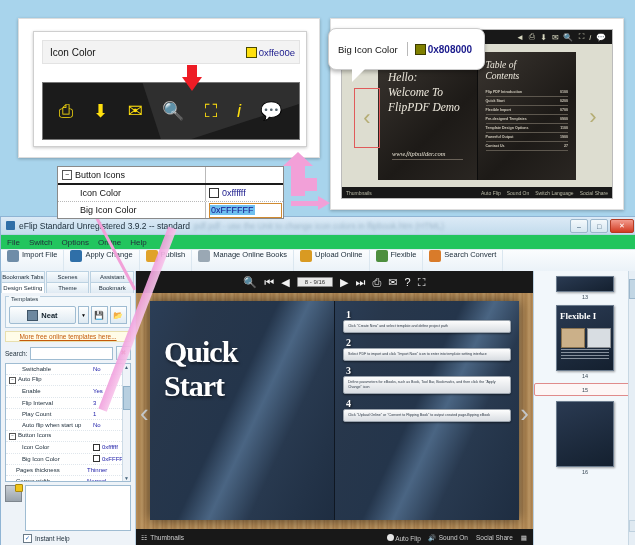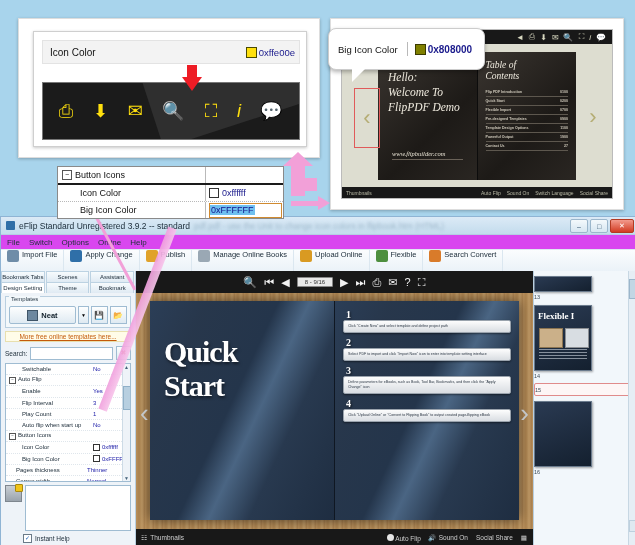--- a/index.html
+++ b/index.html
@@ -76,21 +76,21 @@
 
   
   #app{position:absolute;left:0;top:216px;width:635px;height:329px;background:#eef3f8;border:1px solid #8fb4d4;overflow:hidden;}
   #titlebar{height:17px;background:linear-gradient(#dceaf6,#c3dced);display:flex;align-items:center;position:relative;border-bottom:1px solid #b5cfe3;}
   #titlebar .ico{width:9px;height:9px;background:#2f6fa8;margin:0 4px 0 5px;border-radius:1px;}
   #titlebar .t{font-size:8.5px;color:#1b2b38;white-space:nowrap;}
   #titlebar .blur{font-size:8.5px;color:#9fb8cb;filter:blur(1.4px);margin-left:4px;}
   #wctl{position:absolute;right:2px;top:2px;display:flex;gap:2px;}
   #wctl div{width:16px;height:12px;border:1px solid #9bb6cb;background:linear-gradient(#f4f9fc,#d6e6f1);font-size:7px;color:#30506a;display:flex;align-items:center;justify-content:center;border-radius:2px;}
   #wctl .cls{background:linear-gradient(#f29a8c,#d23b22);border-color:#b33a22;color:#fff;width:22px;}
-  #menubar{height:14px;background:#d946ef;display:flex;align-items:center;gap:9px;padding-left:6px;border-bottom:1px solid #dfe9f1;}
+  #menubar{height:14px;background:#22c55e;display:flex;align-items:center;gap:9px;padding-left:6px;border-bottom:1px solid #dfe9f1;}
   #menubar span{font-size:8px;color:#22313d;}
   #toolbar{height:22px;background:linear-gradient(#fbfdfe,#eaf2f8);display:flex;align-items:center;border-bottom:1px solid #c9dced;}
   .tbtn{display:flex;gap:3px;padding:0 6px;height:100%;border-right:1px solid #dbe7f0;}
   .tbtn .gi{width:12px;height:12px;border-radius:2px;display:block;}
   .tbtn .tl{font-size:7.5px;color:#1b2b38;white-space:nowrap;}
   #workspace{position:absolute;left:0;top:54px;right:0;bottom:0;display:flex;}
 
   
   #leftpanel{width:134px;background:#eef3f8;border-right:1px solid #b9cfe0;position:relative;display:flex;flex-direction:column;}
   .tabrow{display:flex;height:11px;}
@@ -146,21 +146,21 @@
   .step .card{background:linear-gradient(#fdfdfd,#d9dde2);border:1px solid #9aa3ad;border-radius:2px;padding:3px 4px;font-size:3.6px;line-height:5px;color:#2a3542;box-shadow:0 1px 2px rgba(0,0,0,.45);}
   #pvleft{position:absolute;left:4px;top:46%;color:#c9d4df;font-size:26px;opacity:.85;z-index:2;}
   #pvright{position:absolute;right:4px;top:46%;color:#c9d4df;font-size:26px;opacity:.85;z-index:2;}
   #pvbot{position:absolute;left:0;bottom:0;right:0;height:17px;background:#181818;display:flex;align-items:center;z-index:3;}
   #pvbot .l{display:flex;align-items:center;gap:3px;margin-left:5px;color:#cfcfcf;font-size:6.5px;}
   #pvbot .r{margin-left:auto;display:flex;align-items:center;gap:8px;margin-right:6px;color:#cfcfcf;font-size:6.5px;}
   #pvbot .dot{width:7px;height:7px;border-radius:50%;background:#e6e6e6;display:inline-block;}
 
   
   #thumbs{width:102px;background:#f2f7fb;border-left:1px solid #b9cfe0;position:relative;overflow:hidden;}
-  .th{display:flex;flex-direction:column;margin-top:5px;}
+  .th{display:flex;flex-direction:column;align-items:center;margin-top:5px;}
   .th .box{width:56px;height:64px;background:linear-gradient(160deg,#2a3a52,#14202f);border:1px solid #6b7b8d;position:relative;overflow:hidden;box-shadow:1px 1px 2px rgba(0,0,0,.35);}
   .th .bt{position:absolute;left:3px;top:5px;color:#fff;font-family:"Liberation Serif",serif;font-weight:bold;font-size:9px;white-space:nowrap;}
   .th .mini{position:absolute;left:4px;top:22px;width:22px;height:18px;background:#cbb089;border:1px solid #8c7450;}
   .th .mini2{position:absolute;left:30px;top:22px;width:22px;height:18px;background:#d8dde2;border:1px solid #8c8f93;}
   .th .txt{position:absolute;left:4px;top:43px;right:4px;height:12px;background:repeating-linear-gradient(#aab3be 0 1px,transparent 1px 3px);opacity:.75;}
   .th .cap{font-size:5.5px;color:#3a4a57;margin-top:2px;}
   .th.sel{border:1px solid #e08b8b;border-radius:2px;background:#fdf6f6;padding:1px 0 2px 0;margin-top:4px;}
   .th.p13 .box{height:14px;}
   #thscroll{position:absolute;right:0;top:0;width:7px;bottom:0;background:#e6eef5;border-left:1px solid #c7d7e3;}
   #thscroll .thumb{position:absolute;left:0;top:8px;width:7px;height:18px;background:#c2d6e4;border:1px solid #9bb6cb;}

